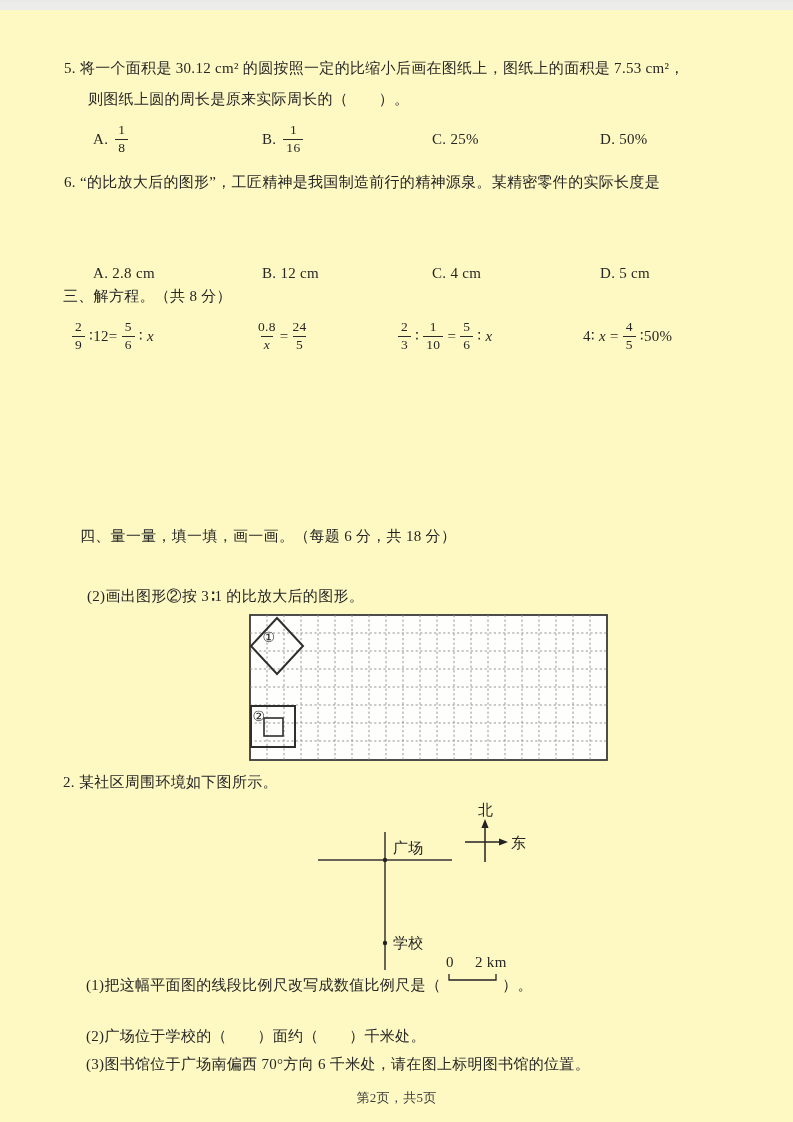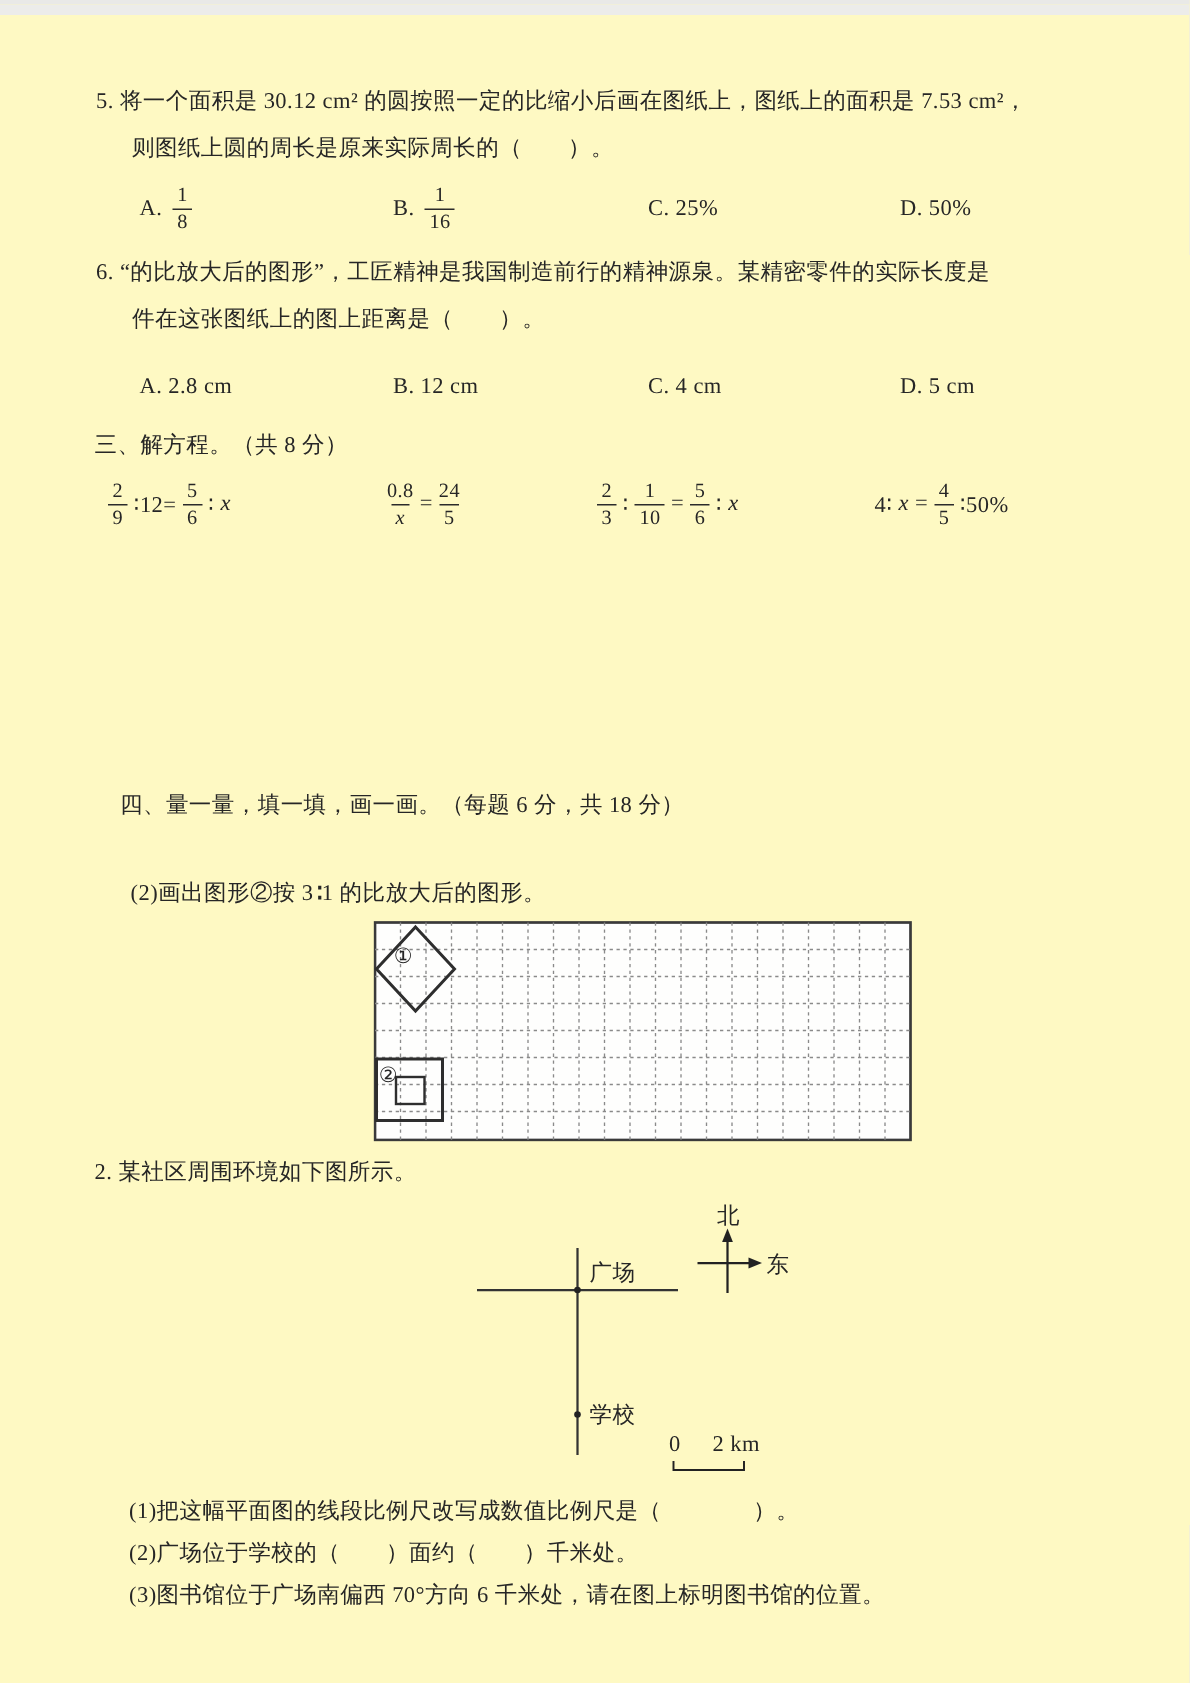--- a/index.html
+++ b/index.html
@@ -54,24 +54,23 @@
     </span>
     <span class="opt" style="left:432px">C. 25%</span>
     <span class="opt" style="left:600px">D. 50%</span>
   </div>
 
   <div class="abs" style="left:64px;top:164px;width:706px">
     <div class="qline">
       <span>6.</span>
       <span>“的比放大后的图形”，工匠精神是我国制造前行的精神源泉。某精密零件的实际长度是</span>
     </div>
-    <div class="qline indent">件在这张图纸上的图上距离是（　　）。</div>
-  </div>
-
-  <div class="opt-row" style="top:241px;height:28px">
+  </div>
+
+  <div class="opt-row" style="top:256px;height:28px">
     <span class="opt" style="left:93px">A. 2.8 cm</span>
     <span class="opt" style="left:262px">B. 12 cm</span>
     <span class="opt" style="left:432px">C. 4 cm</span>
     <span class="opt" style="left:600px">D. 5 cm</span>
   </div>
 
   <div class="abs bold" style="left:63px;top:284px">三、解方程。（共 8 分）</div>
 
   <div class="opt-row" style="top:306px;height:54px">
     <span class="eq" style="left:72px">
@@ -193,17 +192,18 @@
       <text x="211" y="53" font-size="15">东</text>
     </g>
 
     <g>
       <text x="146" y="172" font-size="15">0</text>
       <text x="175" y="172" font-size="15">2 km</text>
       <path d="M149,179 V185 H196 V179" fill="none" stroke="#222" stroke-width="1.3"></path>
     </g>
   </svg>
 
-  <div class="abs qline" style="left:86px;top:990px">(1)把这幅平面图的线段比例尺改写成数值比例尺是（　　　　）。</div>
+  <div class="abs qline" style="left:86px;top:967px">(1)把这幅平面图的线段比例尺改写成数值比例尺是（　　　　）。</div>
   <div class="abs qline" style="left:86px;top:1018px">(2)广场位于学校的（　　）面约（　　）千米处。</div>
   <div class="abs qline" style="left:86px;top:1046px">(3)图书馆位于广场南偏西 70°方向 6 千米处，请在图上标明图书馆的位置。</div>
 
+  <div class="footer" style="top:1086px">第2页，共5页</div>
 </div>
 
 </body></html>

